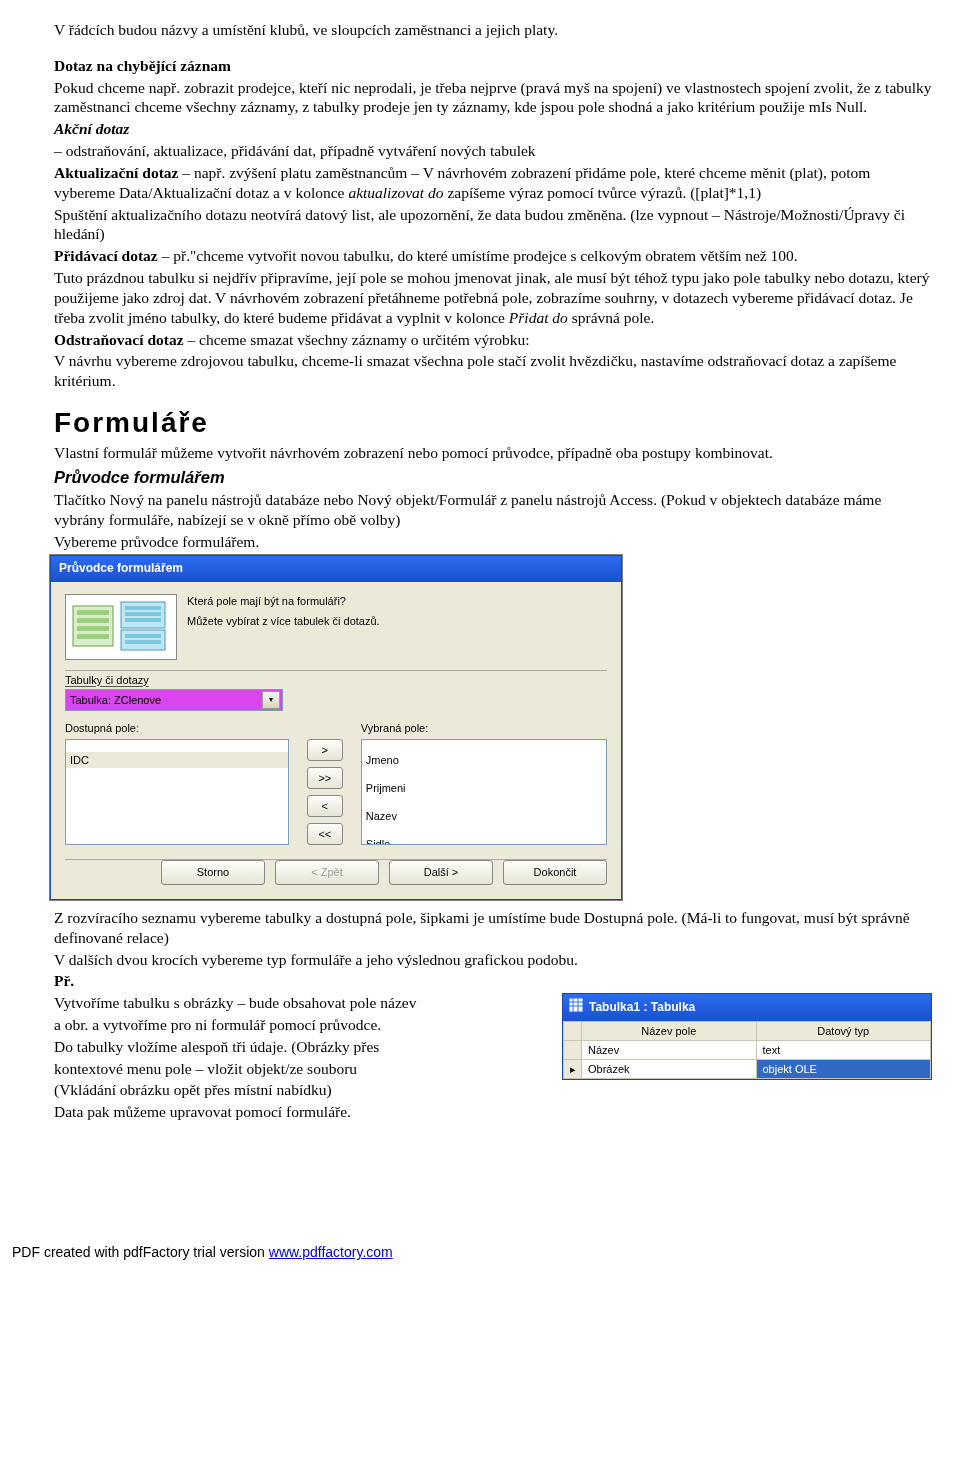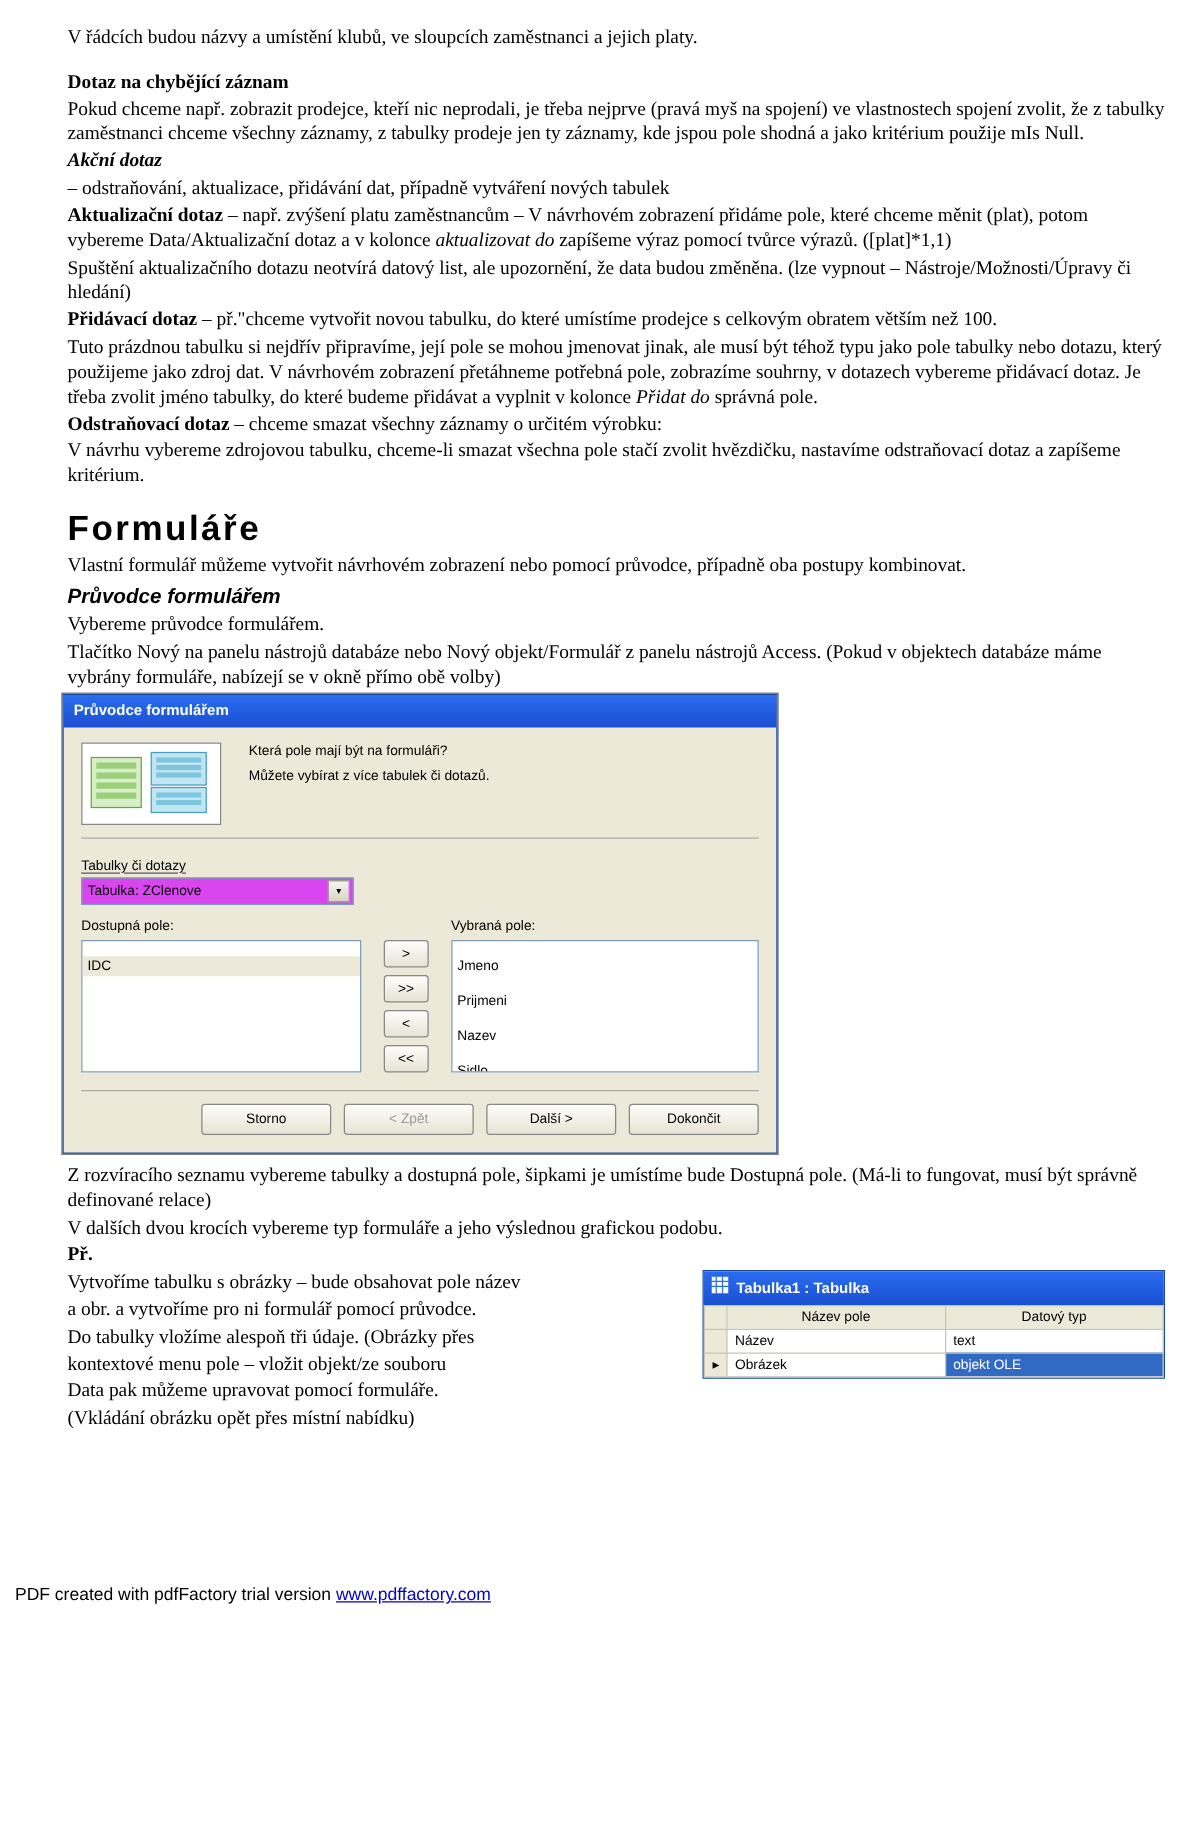--- a/index.html
+++ b/index.html
@@ -50,24 +50,24 @@
     color: #fff;
     font-weight: bold;
     padding: 5px 8px;
     font-size: 12px;
   }
   .wizard .body {
     padding: 12px 14px 14px 14px;
   }
   .wiz-header {
     display: flex;
-    gap: 22px;
+    gap: 10px;
     padding-bottom: 10px;
     border-bottom: 1px solid #aaa;
-    margin-bottom: 15px;
+    margin-bottom: 2px;
   }
   .wiz-icon {
     width: 110px;
     height: 64px;
     background: #fff;
     border: 1px solid #888;
     position: relative;
     display: flex;
     align-items: center;
     justify-content: center;
@@ -127,21 +127,20 @@
     height: 20px;
     border: 1px solid #888;
     background: linear-gradient(#fdfdfb,#e7e3d4);
     font-size: 11px;
     display: flex; align-items: center; justify-content: center;
     border-radius: 3px;
   }
   .wiz-footer {
     border-top: 1px solid #aaa;
     margin-top: 14px;
-    padding-top: 10px;
     display: flex;
     gap: 10px;
     justify-content: flex-end;
   }
   .wiz-footer .wbtn {
     min-width: 86px;
     height: 23px;
     border: 1px solid #888;
     background: linear-gradient(#fdfdfb,#e7e3d4);
     border-radius: 3px;
@@ -228,22 +227,22 @@
     <span>Tuto prázdnou tabulku si nejdřív připravíme, její pole se mohou jmenovat jinak, ale musí být téhož typu jako pole tabulky nebo dotazu, který použijeme jako zdroj dat. V návrhovém zobrazení přetáhneme potřebná pole, zobrazíme souhrny, v dotazech vybereme přidávací dotaz. Je třeba zvolit jméno tabulky, do které budeme přidávat a vyplnit v kolonce </span><span class="ital">Přidat do</span><span> správná pole.</span>
   </p>
   <p>
     <span class="bold">Odstraňovací dotaz</span><span> – chceme smazat všechny záznamy o určitém výrobku:</span>
   </p>
   <p>V návrhu vybereme zdrojovou tabulku, chceme-li smazat všechna pole stačí zvolit hvězdičku, nastavíme odstraňovací dotaz a zapíšeme kritérium.</p>
 
   <h2 class="formulare">Formuláře</h2>
   <p>Vlastní formulář můžeme vytvořit návrhovém zobrazení nebo pomocí průvodce, případně oba postupy kombinovat.</p>
   <p class="subhead-arial">Průvodce formulářem</p>
+  <p>Tlačítko Nový na panelu nástrojů databáze nebo Nový objekt/Formulář z panelu nástrojů Access. (Pokud v objektech databáze máme vybrány formuláře, nabízejí se v okně přímo obě volby)</p>
   <p>Vybereme průvodce formulářem.</p>
-  <p>Tlačítko Nový na panelu nástrojů databáze nebo Nový objekt/Formulář z panelu nástrojů Access. (Pokud v objektech databáze máme vybrány formuláře, nabízejí se v okně přímo obě volby)</p>
 
   <div class="wizard">
     <div class="titlebar">Průvodce formulářem</div>
     <div class="body">
       <div class="wiz-header">
         <div class="wiz-icon">
           <svg width="100" height="54" viewBox="0 0 100 54">
             <rect x="2" y="6" width="40" height="40" fill="#d7efc6" stroke="#6aa24b"></rect>
             <rect x="6" y="10" width="32" height="5" fill="#9ccf7b"></rect>
             <rect x="6" y="18" width="32" height="5" fill="#9ccf7b"></rect>
@@ -346,21 +345,21 @@
           <td class="hilite">objekt OLE</td>
         </tr>
       </tbody>
         </table>
     </div>
 
     <p>Vytvoříme tabulku s obrázky – bude obsahovat pole název</p>
     <p>a obr. a vytvoříme pro ni formulář pomocí průvodce.</p>
     <p>Do tabulky vložíme alespoň tři údaje. (Obrázky přes</p>
     <p>kontextové menu pole – vložit objekt/ze souboru</p>
+    <p>(Vkládání obrázku opět přes místní nabídku)</p>
     <p>Data pak můžeme upravovat pomocí formuláře.</p>
-    <p>(Vkládání obrázku opět přes místní nabídku)</p>
   </div>
 
 </div>
 
 <div class="footer-line" style="margin-left:-42px;">
   <span>PDF created with pdfFactory trial version </span><a href="#">www.pdffactory.com</a>
 </div>
 
 </body></html>

